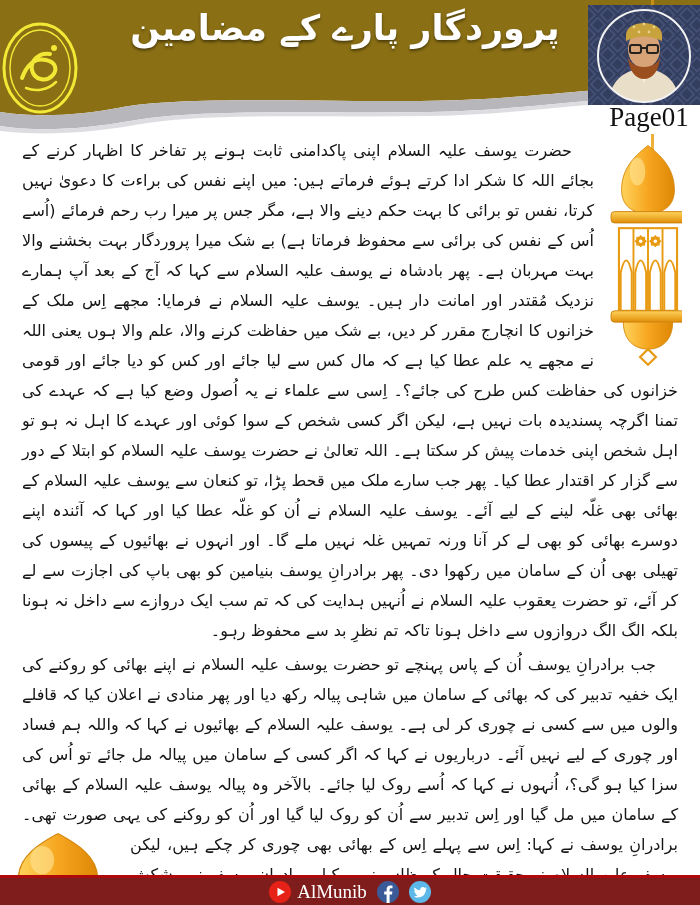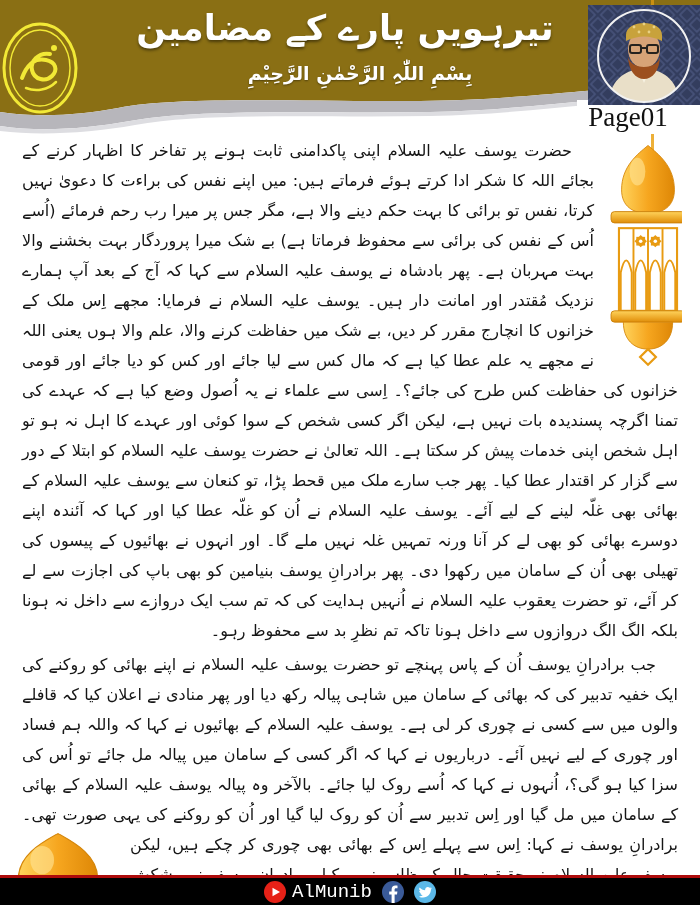--- a/index.html
+++ b/index.html
@@ -21,42 +21,42 @@
     color:#ffffff;font-size:19px;font-weight:bold;text-align:center;
     direction:rtl;text-shadow:0 1px 2px rgba(0,0,0,.4);white-space:nowrap;
   }
   .logo-wrap{position:absolute;top:18px;left:2px;z-index:3;}
   .string{
     position:absolute;left:651px;top:0;width:3px;height:152px;
     background:linear-gradient(#c98f12,#f0b33c);z-index:1;
   }
   .photo-wrap{position:absolute;left:588px;top:5px;z-index:4;}
   .page-number{
-    position:absolute;left:577px;top:100px;width:102px;height:34px;z-index:3;
+    position:absolute;left:598px;top:100px;width:102px;height:34px;z-index:3;
     background:#ffffff;color:#111111;text-align:center;
     font-family:"Liberation Serif",serif;font-size:27px;line-height:34px;
   }
   
   .article{
     position:absolute;top:132px;left:18px;right:18px;height:746px;z-index:2;
     direction:rtl;text-align:justify;overflow:hidden;
     color:#151515;font-size:16px;line-height:30px;
     font-family:"DejaVu Sans",sans-serif;
   }
   .article p{margin:4px;text-indent:22px;}
   .float-lantern-right{float:right;width:76px;height:240px;margin-left:8px;position:relative;}
   .float-lantern-right svg{position:absolute;top:6px;right:-14px;}
   .float-lantern-left{float:left;width:102px;height:218px;margin-right:6px;position:relative;}
   .float-lantern-left svg{position:absolute;top:0;left:-30px;}
   
   .footer{
     position:absolute;left:0;right:0;bottom:0;height:27px;z-index:6;
-    background:#000000;border-top:3px solid #ad0b0b;
+    background:#7f1d1d;border-top:3px solid #ad0b0b;
     display:flex;align-items:center;justify-content:center;gap:10px;
-    color:#ffffff;font-family:Liberation Mono, monospace;font-size:19px;
+    color:#ffffff;font-family:Liberation Serif, serif;font-size:19px;
   }
   .social{display:flex;align-items:center;gap:6px;cursor:pointer;}
   .social svg{display:block;}
 </style>
 </head>
 <body>
 
 <div class="page">
 
   <svg class="header-svg" width="700" height="150" viewBox="0 0 700 150">
@@ -70,22 +70,21 @@
   <div class="logo-wrap">
     <svg width="80" height="100" viewBox="0 0 80 100">
       <ellipse cx="38" cy="50" rx="36" ry="44" fill="none" stroke="#F2E936" stroke-width="3"></ellipse>
       <ellipse cx="38" cy="50" rx="30" ry="38" fill="none" stroke="#F2E936" stroke-width="1.5"></ellipse>
       <path d="M20 60 C26 44 34 40 44 42 C54 44 56 52 50 58 C44 64 32 62 30 52 C28 44 36 34 48 36" fill="none" stroke="#F2E936" stroke-width="4" stroke-linecap="round"></path>
       <path d="M24 70 C34 74 46 72 54 64" fill="none" stroke="#F2E936" stroke-width="2.5" stroke-linecap="round"></path>
       <circle cx="52" cy="30" r="3" fill="#F2E936"></circle>
     </svg>
   </div>
 
-  <div class="page-title">تیرہویں پارے کے مضامین</div>
-  <div class="bismillah">بِسْمِ اللّٰہِ الرَّحْمٰنِ الرَّحِیْمِ</div>
+  <div class="page-title">پروردگار پارے کے مضامین</div>
 
   <div class="photo-wrap">
     <svg width="112" height="100" viewBox="0 0 112 100">
       <defs>
         <pattern id="diam" width="14" height="14" patternUnits="userSpaceOnUse" patternTransform="rotate(45)">
           <rect width="14" height="14" fill="#333d5e"></rect>
           <rect x="2" y="2" width="10" height="10" fill="none" stroke="#49557d" stroke-width="1.5"></rect>
         </pattern>
         <clipPath id="pc">
             <circle cx="56" cy="51" r="46"></circle>

